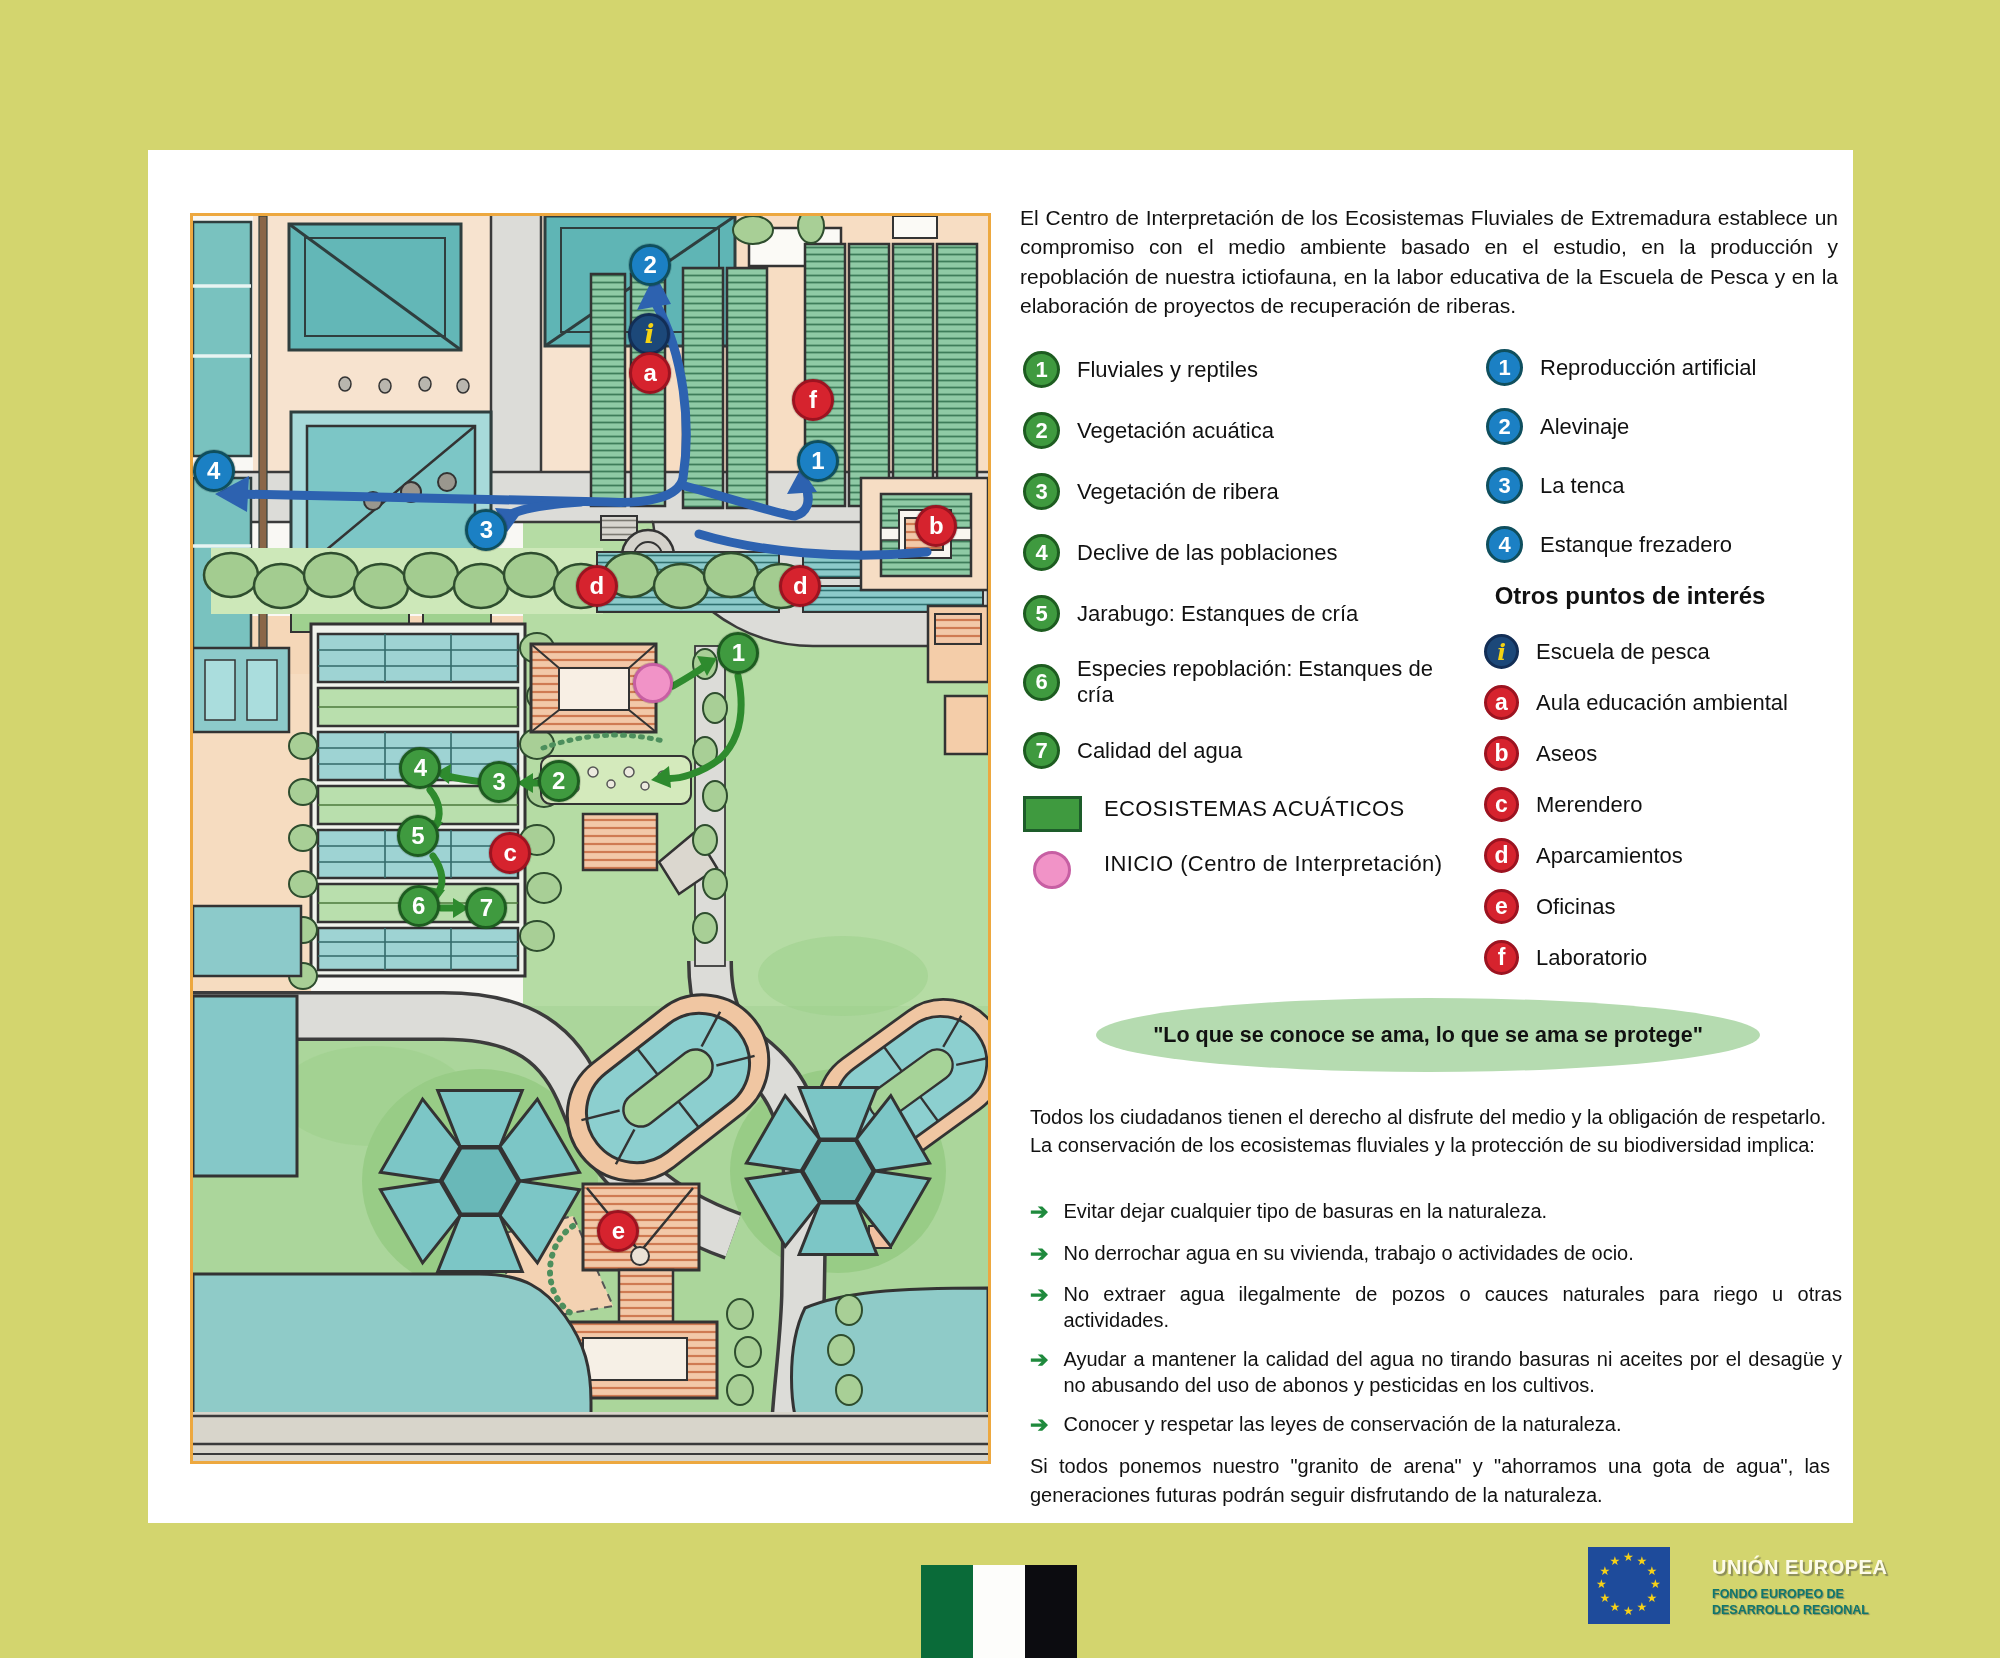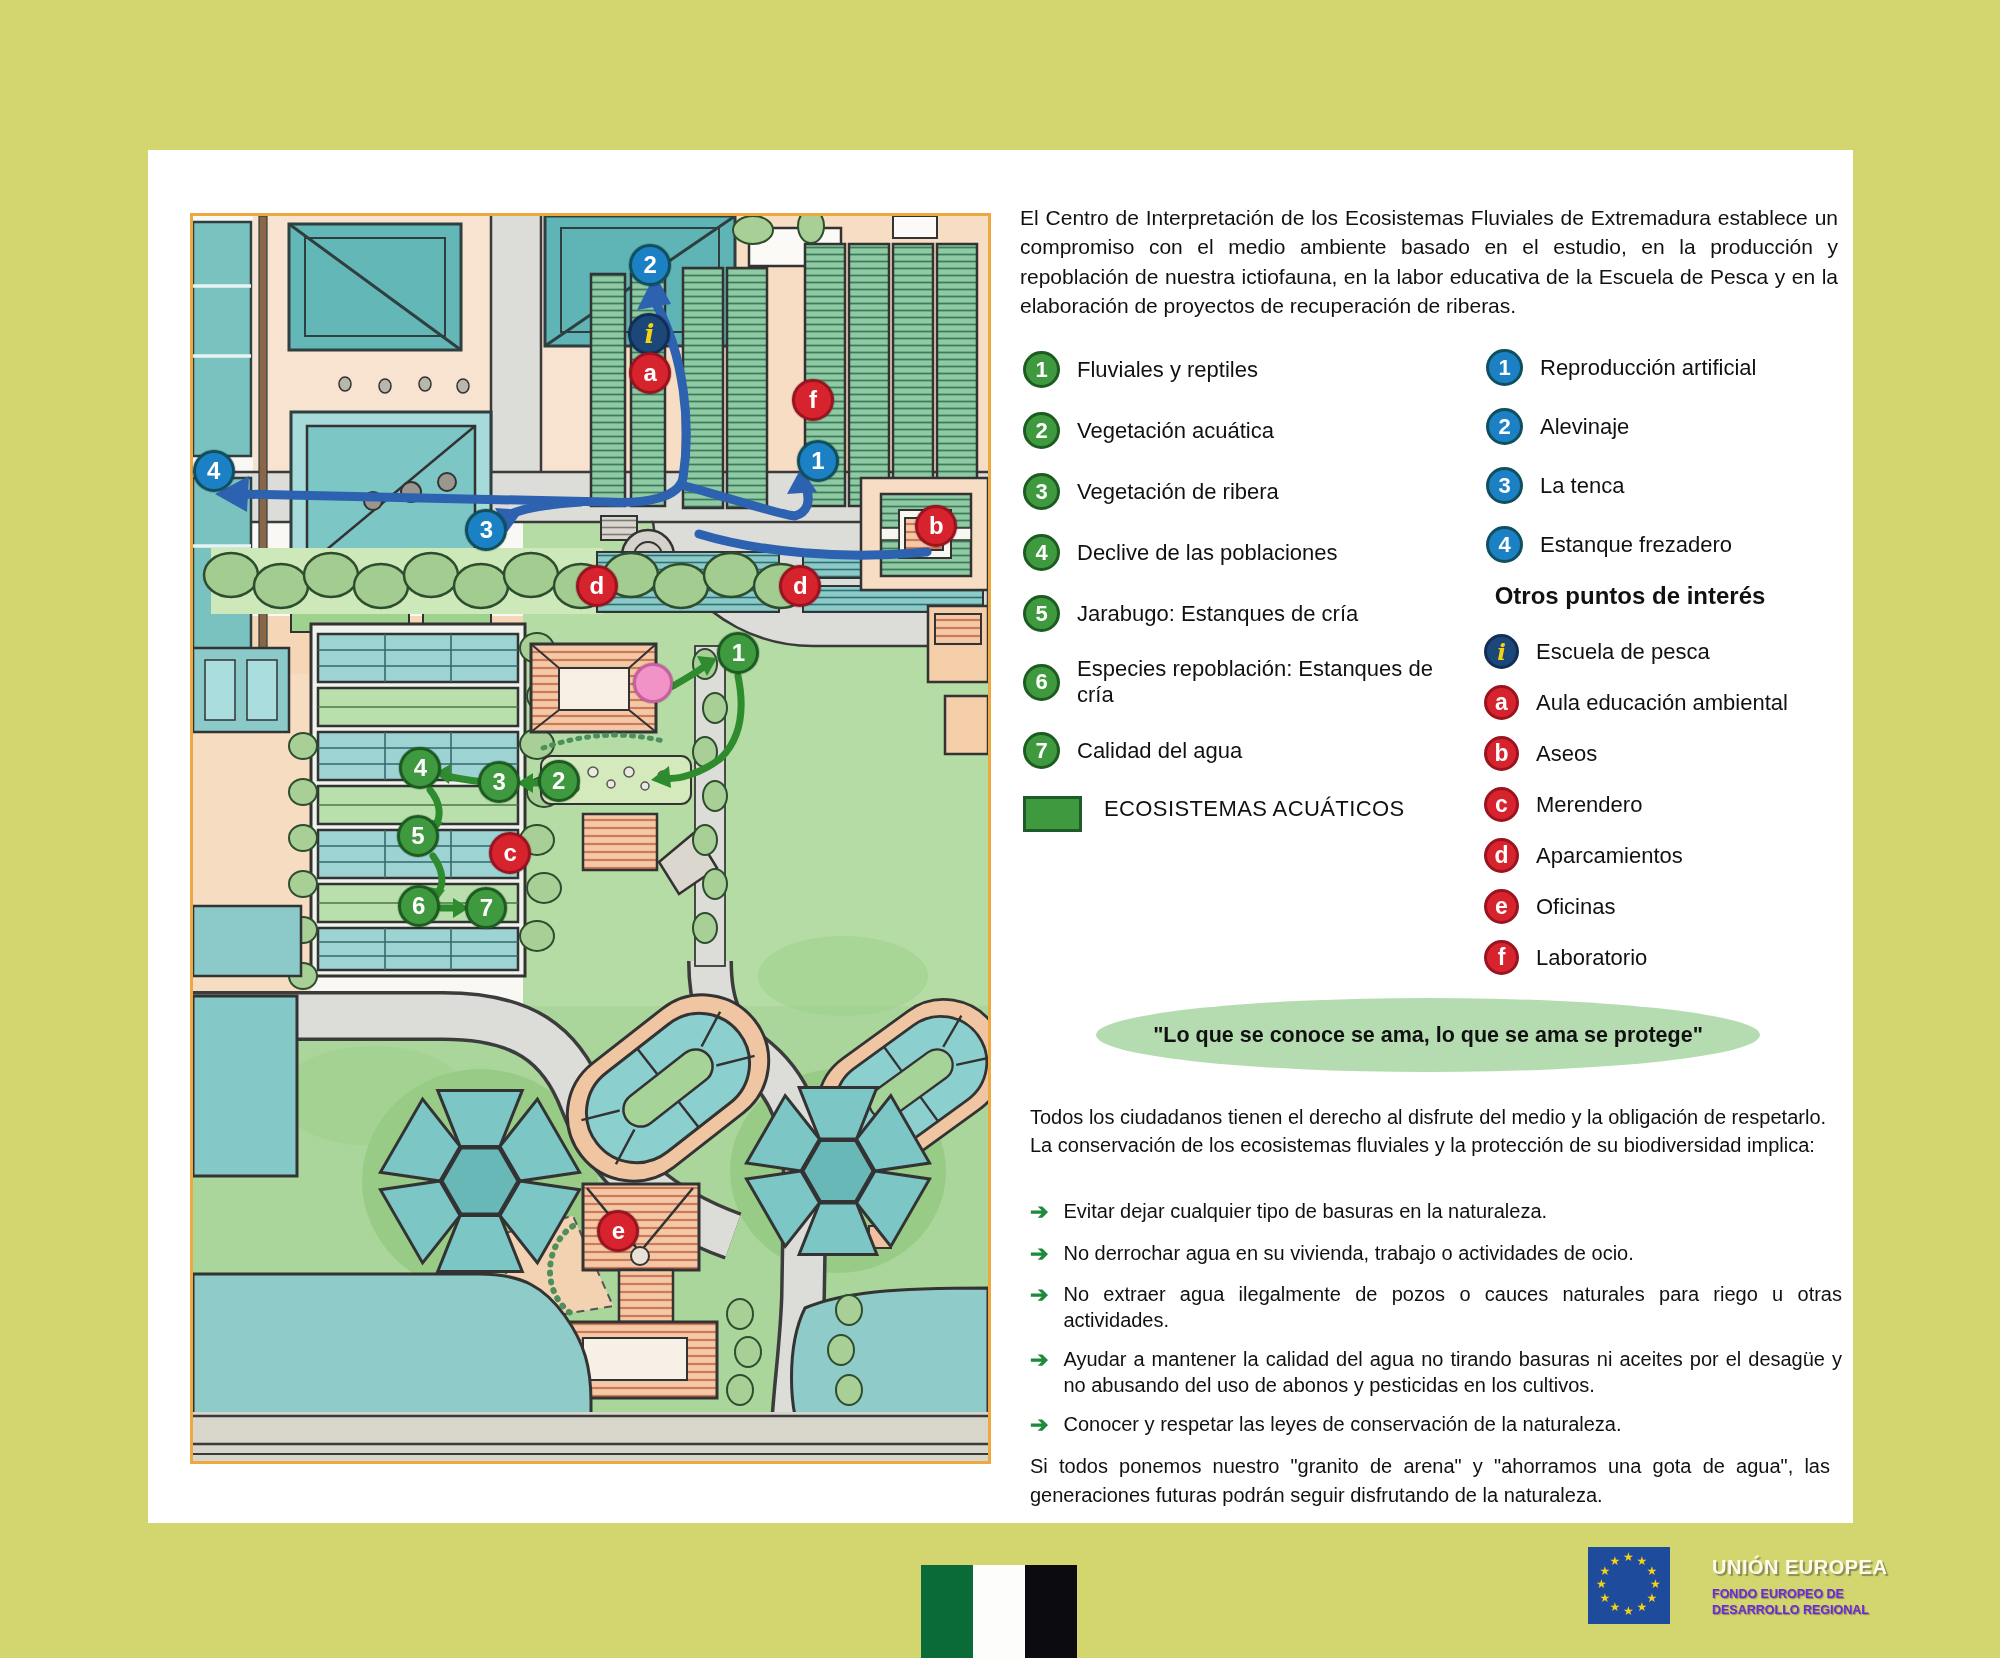--- a/index.html
+++ b/index.html
@@ -53,21 +53,21 @@
   #closing{position:absolute;left:1030px;top:1452px;width:800px;font-size:20px;line-height:1.45;text-align:justify;}
   
   #flag-ext{position:absolute;left:921px;top:1565px;width:156px;height:93px;display:flex;}
   #flag-ext div{flex:1;}
   .f-green{background:#0a6b39;}
   .f-white{background:#fdfdfb;}
   .f-black{background:#0c0c10;}
   #eu-flag{position:absolute;left:1588px;top:1547px;width:82px;height:77px;background:#1e4b9b;}
   #eu-flag span{position:absolute;color:#f7d117;font-size:12px;line-height:12px;}
   .eu-line1{position:absolute;left:1712px;top:1556px;font-size:20px;font-weight:bold;color:#fdfbe8;text-shadow:2px 2px 1px #8a8c58;letter-spacing:.5px;}
-  .eu-line2{position:absolute;left:1712px;top:1586px;font-size:12.5px;font-weight:bold;color:#6d28d9;text-shadow:1px 1px 1px #8a8c58;line-height:1.3;}
+  .eu-line2{position:absolute;left:1712px;top:1586px;font-size:12.5px;font-weight:bold;color:#0f766e;text-shadow:1px 1px 1px #8a8c58;line-height:1.3;}
 </style>
 </head>
 <body>
 
 <div class="page">
 
 
   <div class="panel"></div>
 
   <div class="map">
@@ -554,20 +554,24 @@
     </div>
 
   <div id="area-legend">
 
       <div class="arow">
         <span class="swatch sw-green"></span>
         <span class="alabel">ECOSISTEMAS ACUÁTICOS</span>
       </div>
 
 
+      <div class="arow">
+        <span class="swatch sw-pink"></span>
+        <span class="alabel">INICIO (Centro de Interpretación)</span>
+      </div>
     </div>
 
   <div id="quote">"Lo que se conoce se ama, lo que se ama se protege"</div>
 
   <div id="para2">Todos los ciudadanos tienen el derecho al disfrute del medio y la obligación de respetarlo. La conservación de los ecosistemas fluviales y la protección de su biodiversidad implica:</div>
 
   <div id="bullets">
 
       <div class="bullet">
         <span class="arrow">➔</span>

